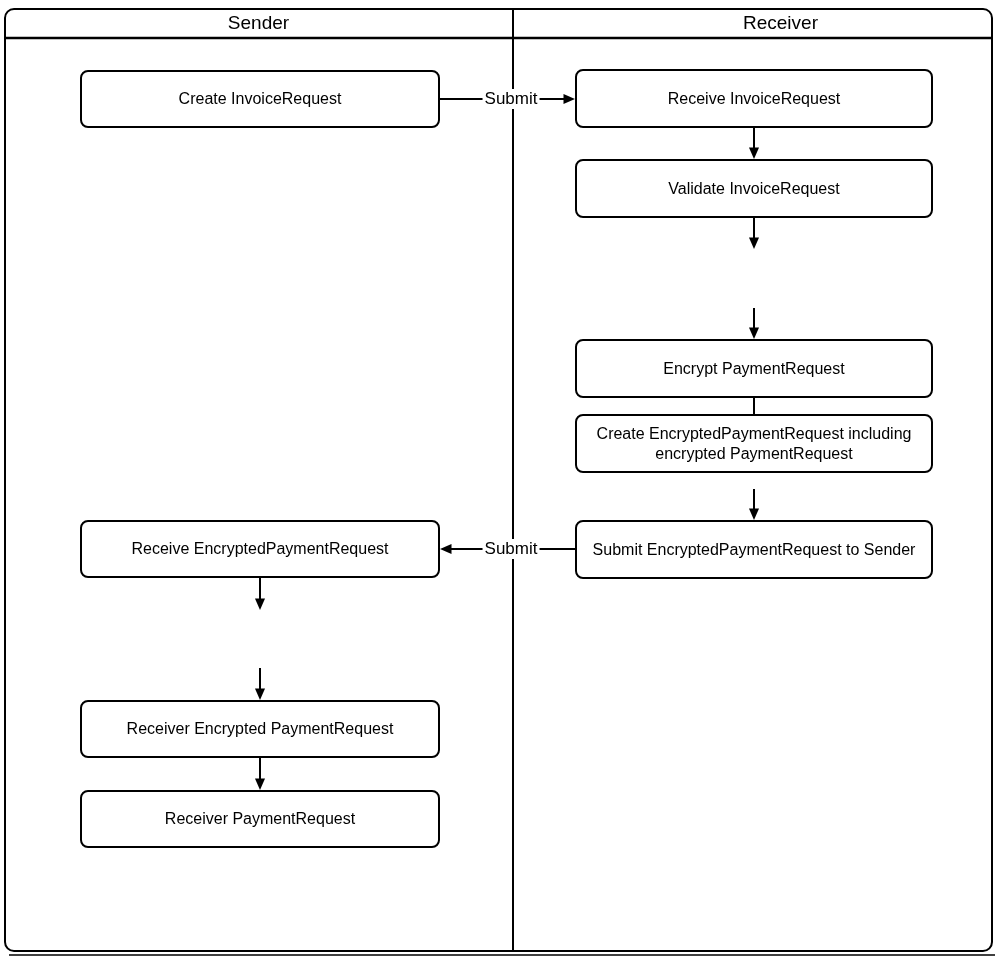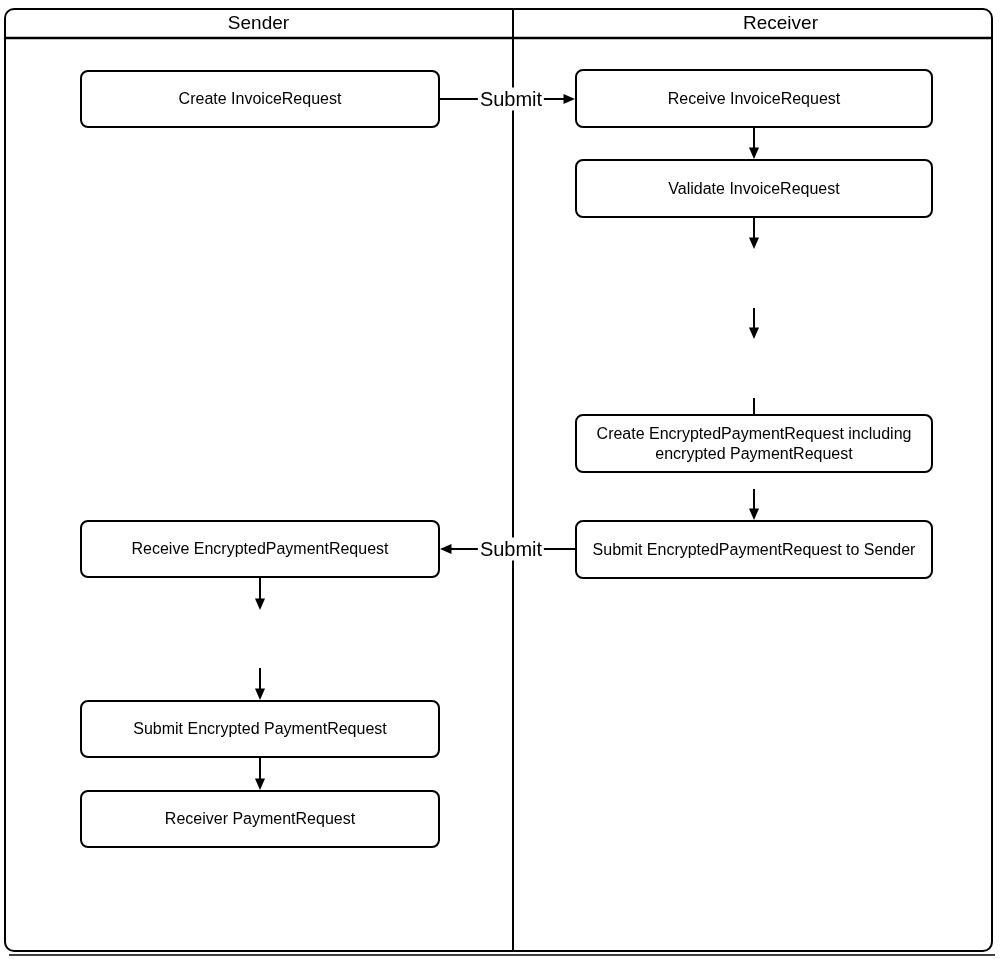--- a/index.html
+++ b/index.html
@@ -48,21 +48,21 @@
     line-height: 1.25;
     padding: 2px 14px;
     z-index: 1;
   }
   .node.lane-sender { left: 80px; width: 360px; height: 58px; }
   .node.lane-receiver { left: 575px; width: 358px; height: 59px; }
   .edge-label {
     position: absolute;
     transform: translate(-50%, -50%);
     background: #ffffff;
-    font-size: 20px;
+    font-size: 17px;
     padding: 0 2px;
     z-index: 2;
     white-space: nowrap;
   }
 </style>
 </head>
 <body>
 
 <div id="canvas">
 
@@ -119,24 +119,25 @@
       <line x1="575" y1="549" x2="451" y2="549"></line>
         <polygon points="440,549 451.5,544 451.5,554" stroke="none"></polygon>
     </g>
   </svg>
 
   <div class="lane-header" style="left:4px; width:509px;">Sender</div>
   <div class="lane-header" style="left:513px; width:479px;margin-left:28px;">Receiver</div>
 
   <div class="node lane-sender" style="top:70px;">Create InvoiceRequest</div>
   <div class="node lane-sender" style="top:520px;">Receive EncryptedPaymentRequest</div>
-  <div class="node lane-sender" style="top:700px;">Submit Encrypted PaymentRequest</div>
+  <div class="node lane-sender" style="top:700px;">Receiver Encrypted PaymentRequest</div>
   <div class="node lane-sender" style="top:790px;">Receiver PaymentRequest</div>
 
   <div class="node lane-receiver" style="top:69px;text-align:right;">Receive InvoiceRequest</div>
   <div class="node lane-receiver" style="top:159px;">Validate InvoiceRequest</div>
+  <div class="node lane-receiver" style="top:339px;">Encrypt PaymentRequest</div>
   <div class="node lane-receiver" style="top:414px;">Create EncryptedPaymentRequest including encrypted PaymentRequest</div>
   <div class="node lane-receiver" style="top:520px;">Submit EncryptedPaymentRequest to Sender</div>
 
   <div class="edge-label" style="left:511px; top:99px;">Submit</div>
   <div class="edge-label" style="left:511px; top:549px;">Submit</div>
 
 </div>
 
 </body></html>

